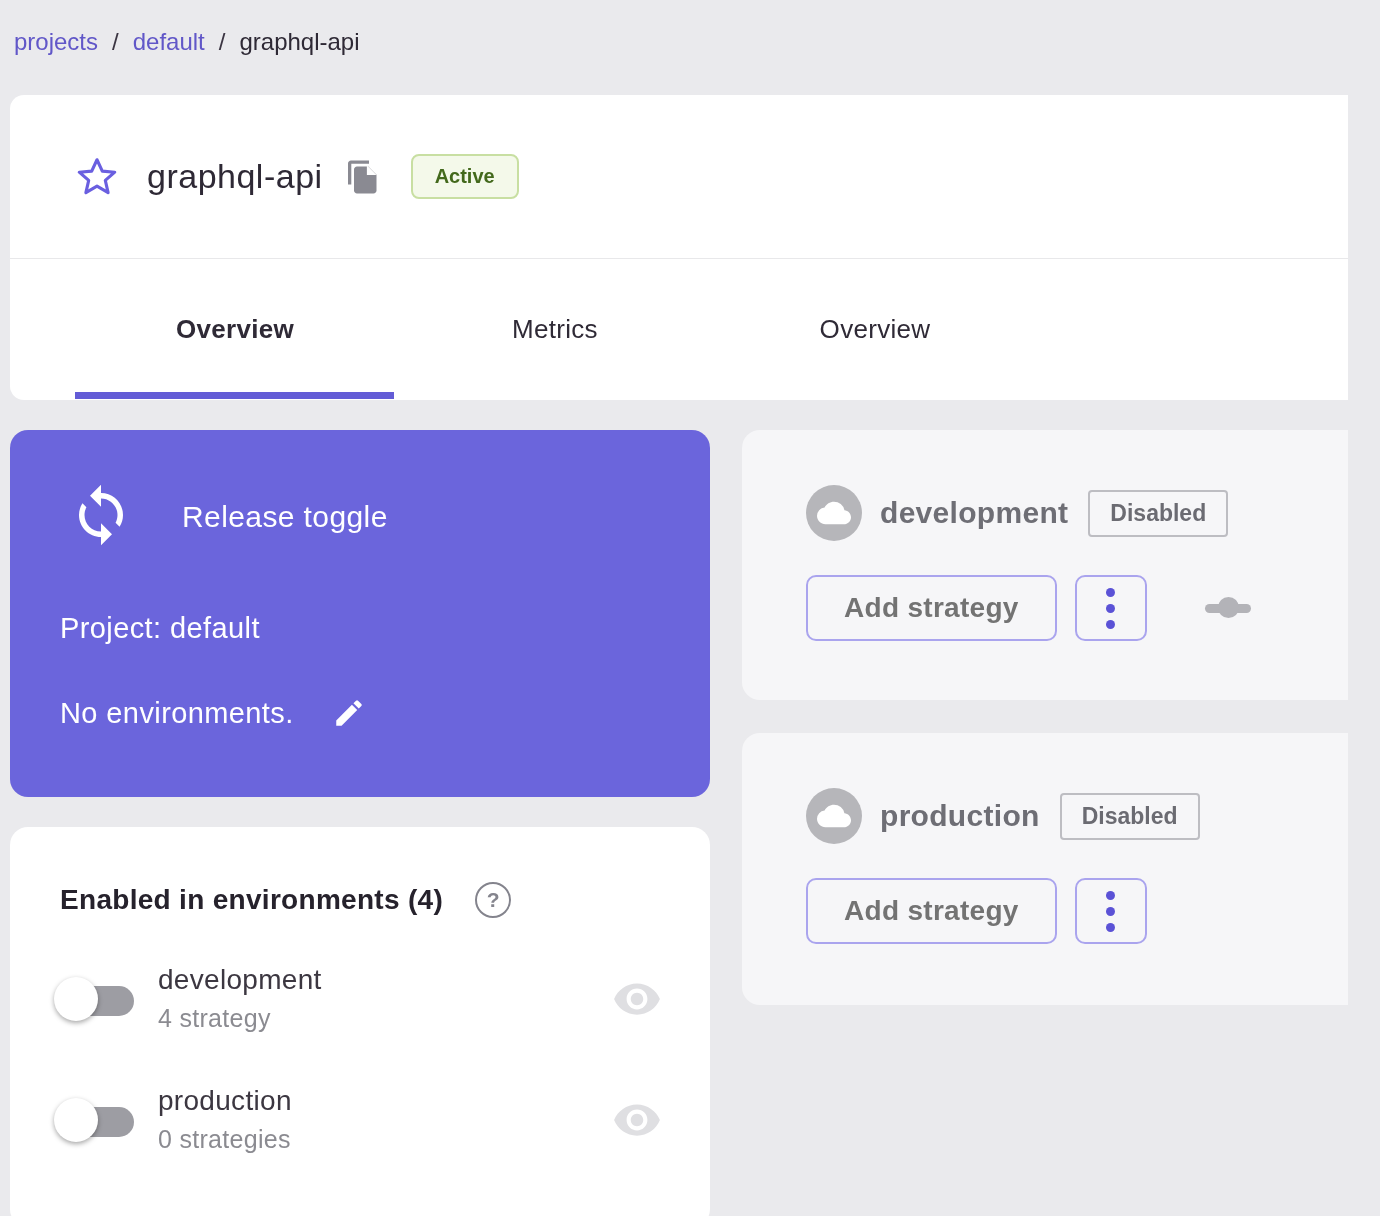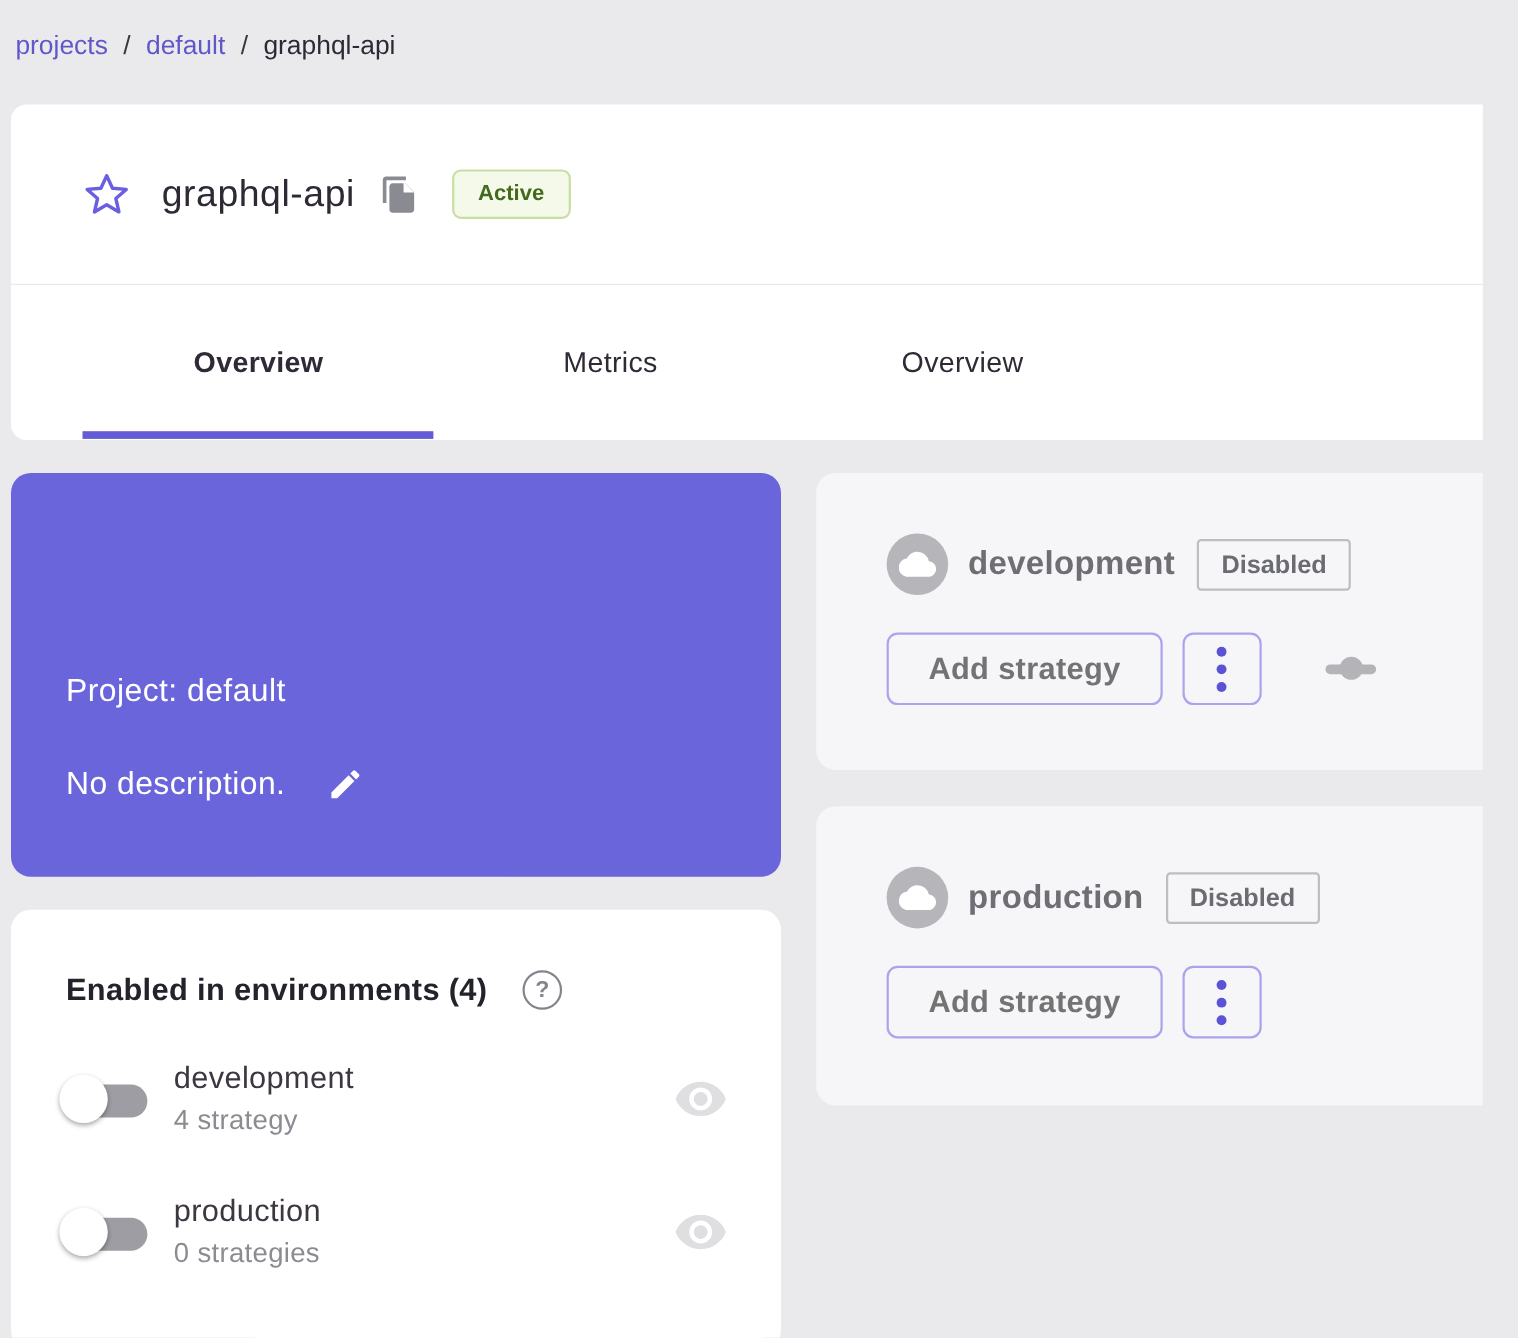--- a/index.html
+++ b/index.html
@@ -96,23 +96,32 @@
     </div>
     <div class="tabs-row">
       <div class="tab active">Overview</div>
       <div class="tab">Metrics</div>
       <div class="tab">Overview</div>
       <span class="tab-underline"></span>
     </div>
   </section>
 
   <section class="toggle-card">
+    <div class="tc-head">
+      <span>
+        <svg width="66" height="66" viewBox="0 0 24 24" fill="#ffffff">
+          <path d="M12 4V1L8 5l4 4V6c3.31 0 6 2.69 6 6 0 1.01-.25 1.97-.7 2.8l1.46 1.46C19.54 15.03 20 13.57 20 12c0-4.42-3.58-8-8-8z"></path>
+          <path d="M12 18c-3.31 0-6-2.69-6-6 0-1.01.25-1.97.7-2.8L5.24 7.74C4.46 8.97 4 10.43 4 12c0 4.42 3.58 8 8 8v3l4-4-4-4v3z"></path>
+        </svg>
+      </span>
+      <span class="tc-type">Release toggle</span>
+    </div>
     <div class="tc-project">Project: default</div>
     <div class="tc-desc">
-      <span>No description.</span>
+      <span>No environments.</span>
       <span class="edit-btn">
         <svg width="34" height="34" viewBox="0 0 24 24" fill="#ffffff">
           <path d="M3 17.25V21h3.75L17.81 9.94l-3.75-3.75L3 17.25zM20.71 7.04c.39-.39.39-1.02 0-1.41l-2.34-2.34a.9959.9959 0 0 0-1.41 0l-1.83 1.83 3.75 3.75 1.83-1.83z"></path>
         </svg>
       </span>
     </div>
   </section>
 
   <section class="env-panel">
     <div class="panel-title-row">

